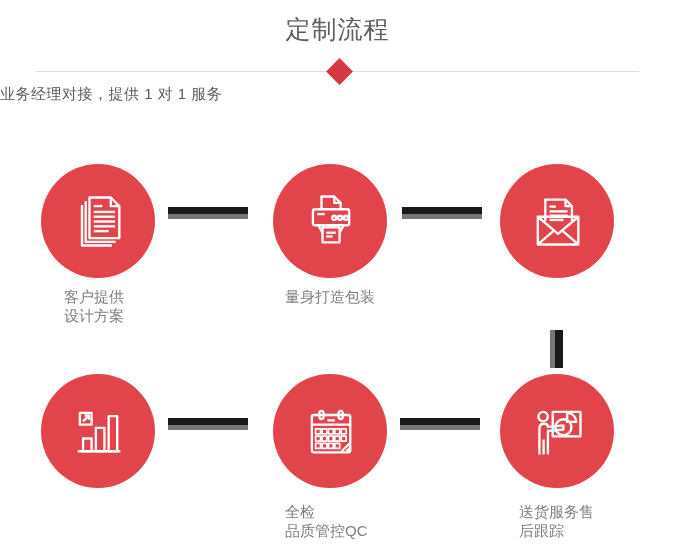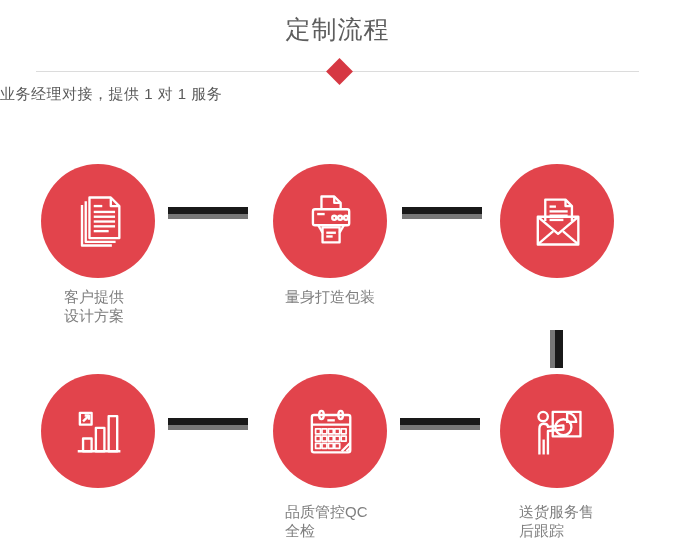--- a/index.html
+++ b/index.html
@@ -164,22 +164,22 @@
   </div>
 
   <div class="label l1">
     <div>客户提供</div>
     <div>设计方案</div>
   </div>
   <div class="label l2">
     <div>量身打造包装</div>
   </div>
   <div class="label l5">
+    <div>全检</div>
     <div>品质管控QC</div>
-    <div>全检</div>
   </div>
   <div class="label l6">
     <div>送货服务售</div>
     <div>后跟踪</div>
   </div>
 
   <div class="hbar hb1">
     <div class="dark"></div>
     <div class="gray"></div>
   </div>

